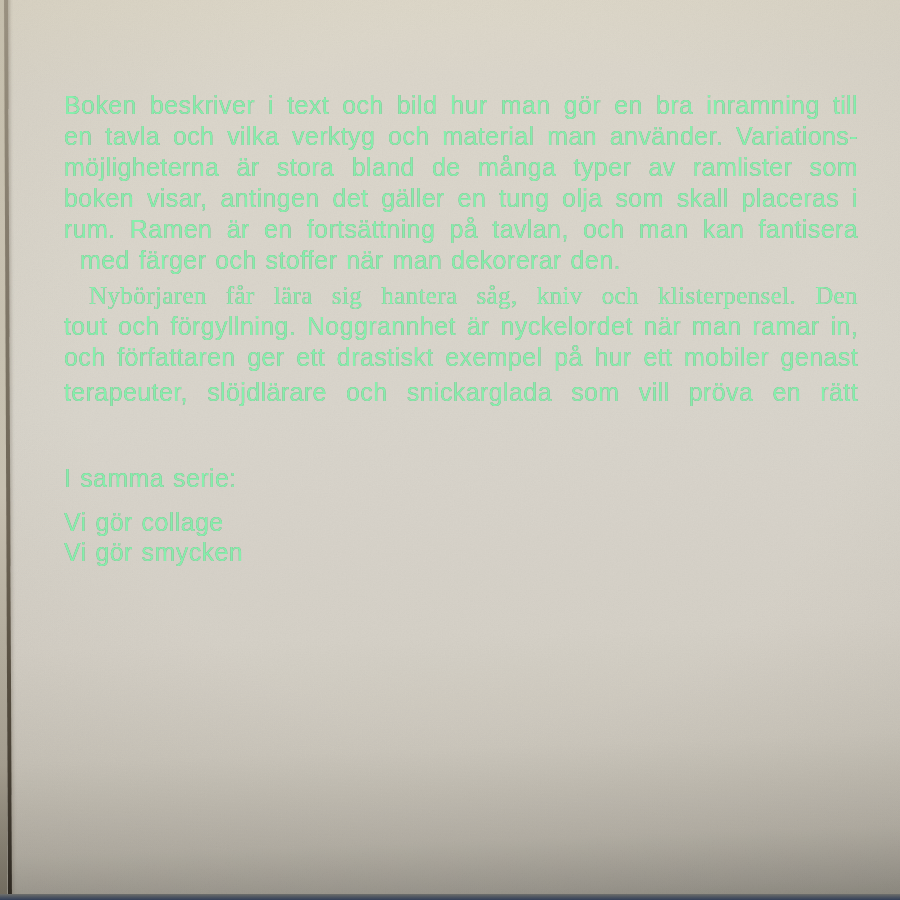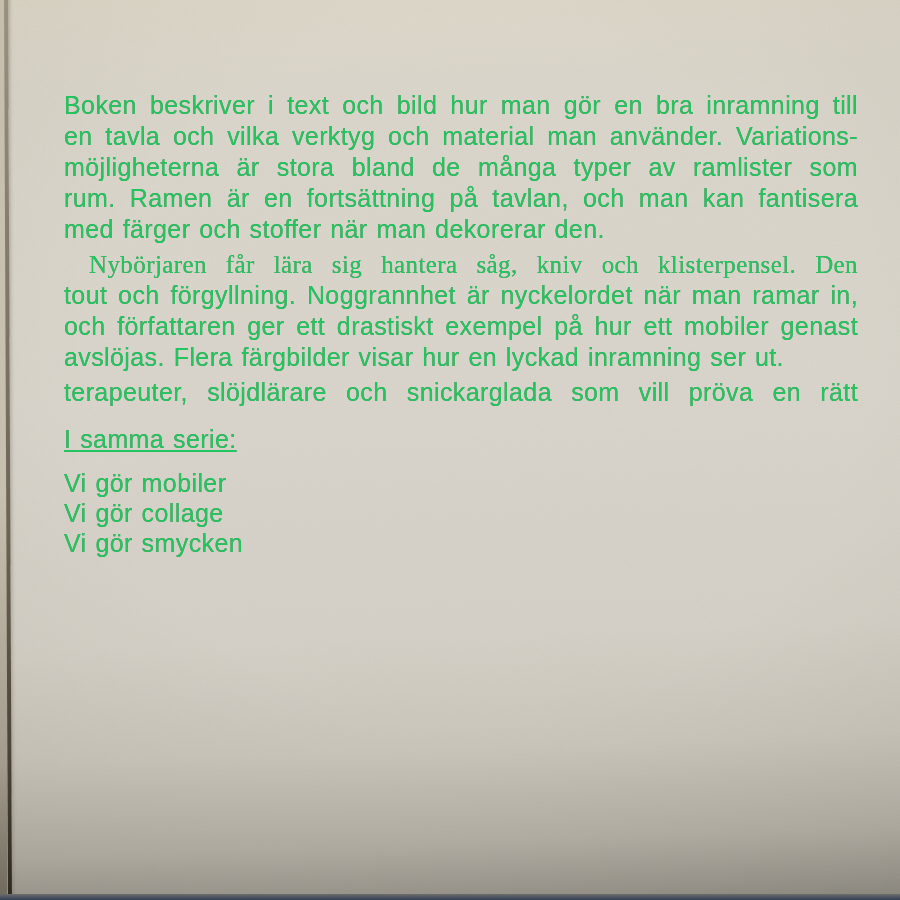--- a/index.html
+++ b/index.html
@@ -34,30 +34,30 @@
     background:linear-gradient(180deg,#9a9180 0%,#7d7464 30%,#655c4c 60%,#473f32 82%,#26211a 100%);
     transform:skewX(0.25deg);
     box-shadow:2px 0 3px rgba(120,112,96,0.35);
   }
   .bottom-line{
     position:absolute;left:0;right:0;bottom:0;height:6px;
     background:linear-gradient(180deg,#6e6f6b 0%,#4b5360 55%,#333f58 100%);
   }
   .content{
     position:absolute;left:64px;top:90px;width:794px;
-    color:#22c55e;
+    color:#86efac;
     font-size:25px;line-height:31px;letter-spacing:0.4px;word-spacing:1.5px;
     text-shadow:0 0 0.6px rgba(47,44,39,0.55);
   }
   .para{margin:0 0 4px 0;}
   .line{white-space:normal;}
   .jl{text-align:justify;text-align-last:justify;}
-  .ll{text-align:left;}
+  .ll{text-align:left;margin-left:16px;}
   .indent{text-indent:25px;font-family:Liberation Serif, serif;}
-  .series-heading{margin-top:16px;text-decoration:underline;}
+  .series-heading{margin-top:55px;}
   .series-list{margin-top:13px;}
   .series-item{line-height:30px;}
 </style>
 </head>
 <body>
 
 <div class="photo">
   <div class="paper"></div>
 
   <svg class="grain" width="900" height="900" aria-hidden="true">
@@ -72,37 +72,36 @@
   <div class="page-edge"></div>
   <div class="vignette"></div>
   <div class="bottom-line"></div>
 
   <div class="content">
 
     <div class="para">
       <div class="line jl">Boken beskriver i text och bild hur man gör en bra inramning till</div>
       <div class="line jl">en tavla och vilka verktyg och material man använder. Variations-</div>
       <div class="line jl">möjligheterna är stora bland de många typer av ramlister som</div>
+      <div class="line jl">boken visar, antingen det gäller en tung olja som skall placeras i</div>
       <div class="line jl">rum. Ramen är en fortsättning på tavlan, och man kan fantisera</div>
       <div class="line ll">med färger och stoffer när man dekorerar den.</div>
     </div>
 
     <div class="para">
       <div class="line jl indent">Nybörjaren får lära sig hantera såg, kniv och klisterpensel. Den</div>
       <div class="line jl">tout och förgyllning. Noggrannhet är nyckelordet när man ramar in,</div>
       <div class="line jl">och författaren ger ett drastiskt exempel på hur ett mobiler genast</div>
-      <div class="line ll">avslöjas. Flera färgbilder visar hur en lyckad inramning ser ut.</div>
     </div>
 
     <div class="para">
       <div class="line jl">terapeuter, slöjdlärare och snickarglada som vill pröva en rätt</div>
     </div>
 
     <div class="series-heading">I samma serie:</div>
 
     <div class="series-list">
-      <div class="series-item">Vi gör mobiler</div>
       <div class="series-item">Vi gör collage</div>
       <div class="series-item">Vi gör smycken</div>
     </div>
 
   </div>
 </div>
 
 </body></html>

